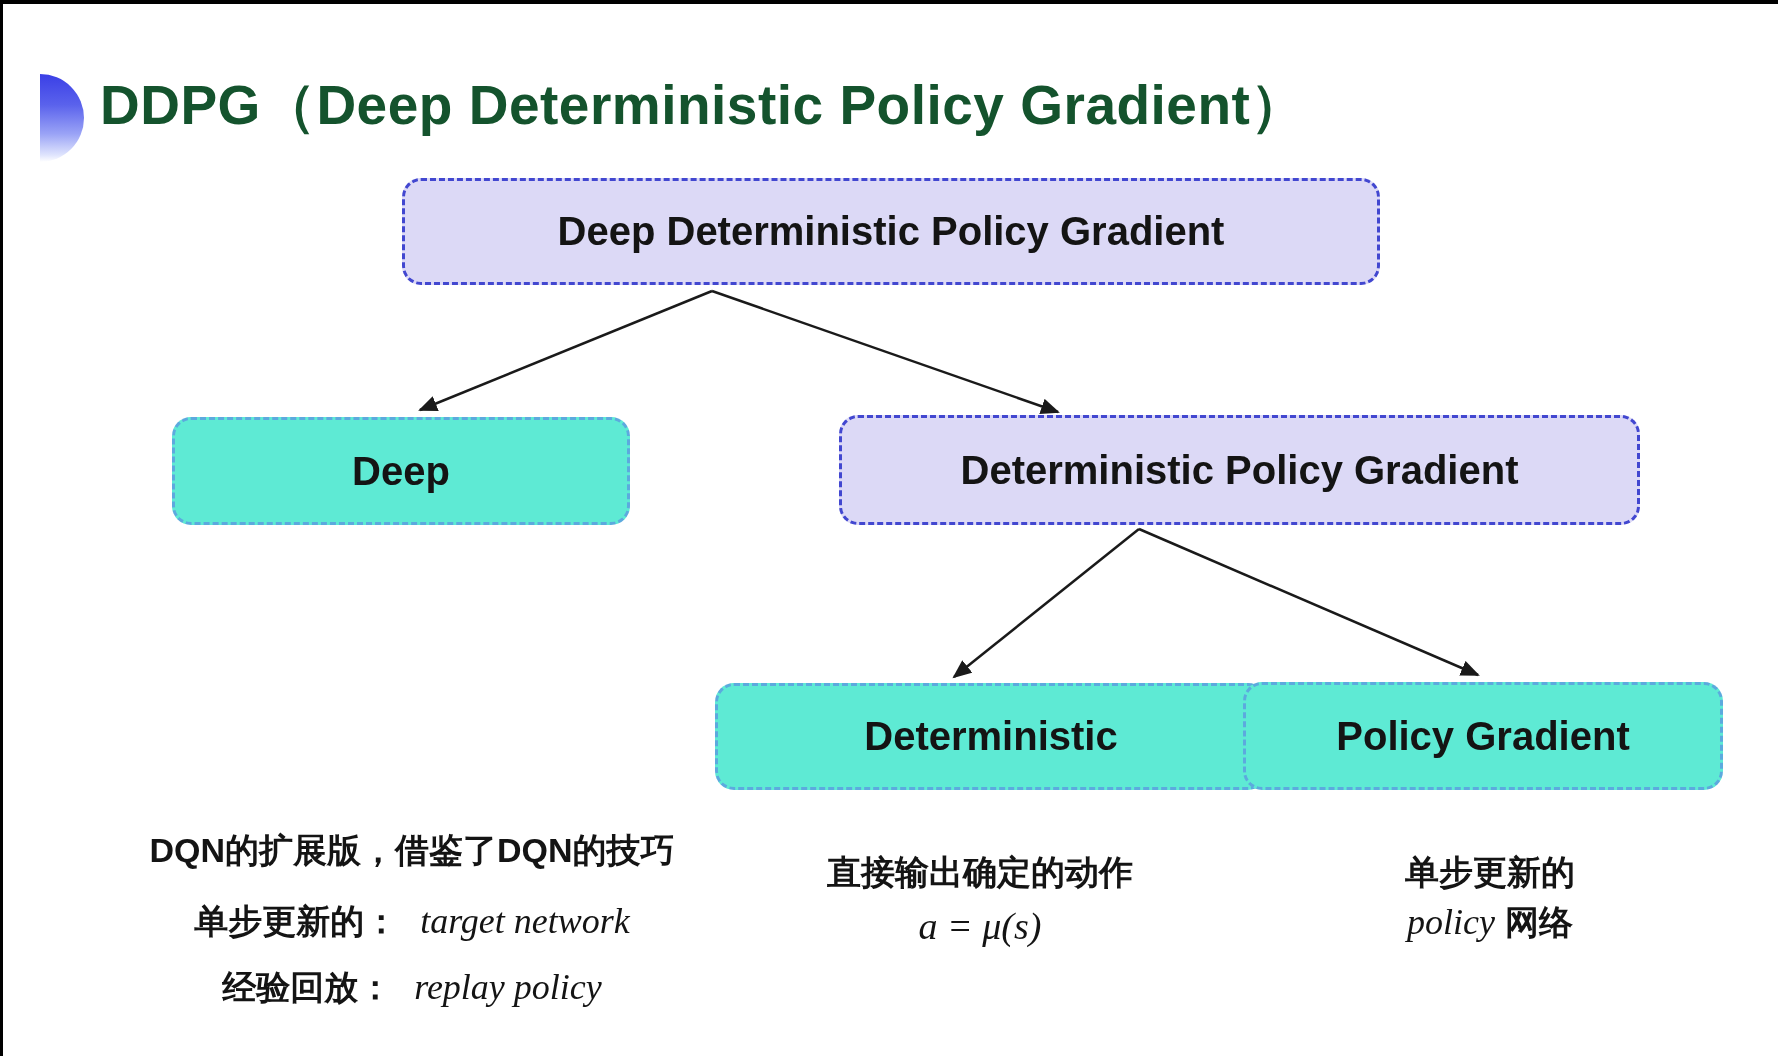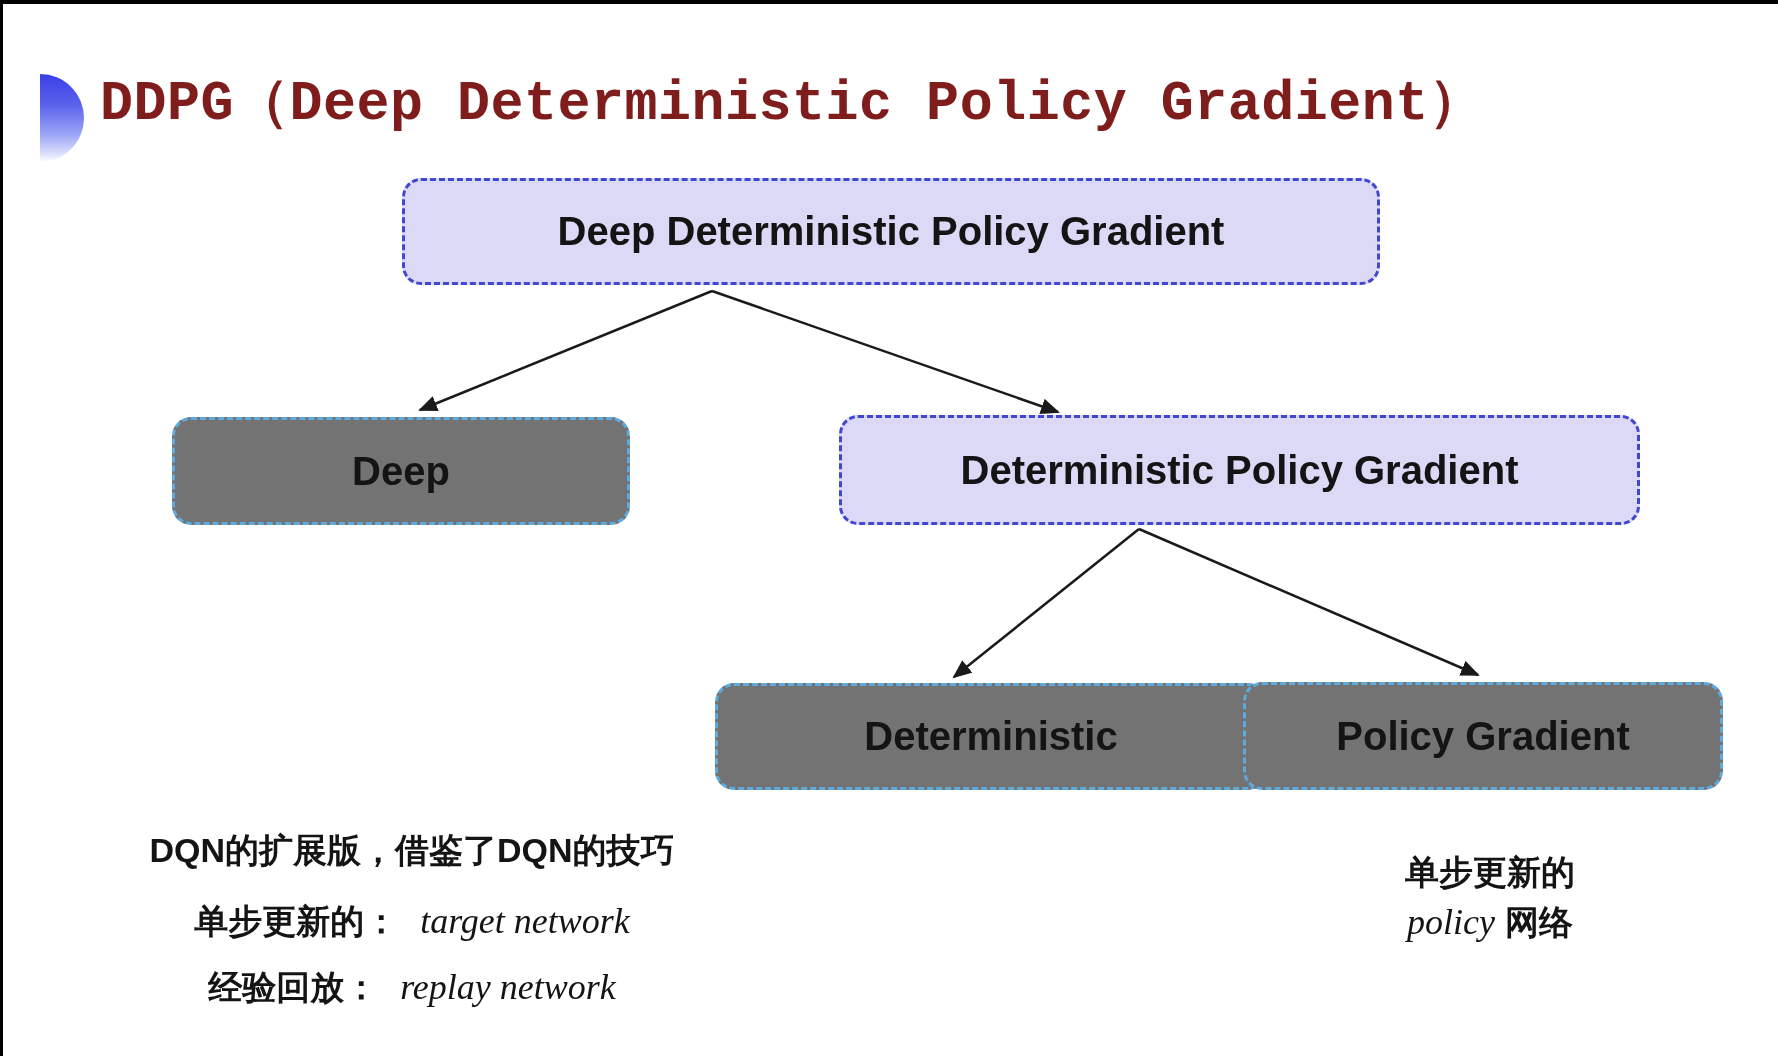--- a/index.html
+++ b/index.html
@@ -26,36 +26,35 @@
   }
   .bullet-circle {
     width: 88px; height: 88px; border-radius: 50%;
     margin-left: -44px;
     background: linear-gradient(180deg, #3a3fe6 0%, #5a62ec 35%, #9aa3f6 68%, #dfe4fd 92%, #ffffff 100%);
   }
   .page-title {
     position: absolute; left: 100px; top: 72px; margin: 0;
     font-size: 55px; line-height: 66px;
     font-weight: 600;
-    color: #7f1d1d;
+    color: #14532d;
     letter-spacing: 0.5px;
     white-space: nowrap;
-    font-family: Liberation Mono, monospace;
   }
   
   .node {
     position: absolute;
     display: flex; align-items: center; justify-content: center;
     border-radius: 19px;
     font-size: 40px; font-weight: 600; color: #141414;
     text-align: center;
     box-sizing: border-box;
   }
   .node.purple { background: #dcd9f6; border: 3px dashed #4247d0; }
-  .node.cyan   { background: #737373; border: 3px dashed #5caade; text-align: center; }
+  .node.cyan   { background: #5eead4; border: 3px dashed #5caade; text-align: center; }
   .node-ddpg          { left: 402px;  top: 178px; width: 978px; height: 107px; }
   .node-deep          { left: 172px;  top: 417px; width: 458px; height: 108px; }
   .node-dpg           { left: 839px;  top: 415px; width: 801px; height: 110px; }
   .node-deterministic { left: 715px;  top: 683px; width: 552px; height: 107px; }
   .node-pg            { left: 1243px; top: 682px; width: 480px; height: 108px; }
   
   .arrows {
     position: absolute; left: 0; top: 0;
     width: 1778px; height: 1056px;
     pointer-events: none;
@@ -124,24 +123,28 @@
   <div class="node cyan node-pg">
     <span>Policy Gradient</span>
   </div>
 
   <div class="note note-left">
     <div class="line1">DQN的扩展版，借鉴了DQN的技巧</div>
     <div class="line2">
       <span>单步更新的：</span><span class="serif-italic">target network</span>
     </div>
     <div class="line3">
-      <span>经验回放：</span><span class="serif-italic">replay network</span>
+      <span>经验回放：</span><span class="serif-italic">replay policy</span>
     </div>
   </div>
 
+  <div class="note note-mid">
+    <div class="line1">直接输出确定的动作</div>
+    <div class="formula serif-italic">a = μ(s)</div>
+  </div>
 
   <div class="note note-right">
     <div class="line1">单步更新的</div>
     <div class="line2">
       <span class="serif-italic">policy</span><span class="cjk-rest">网络</span>
     </div>
   </div>
 </div>
 
 </body></html>

